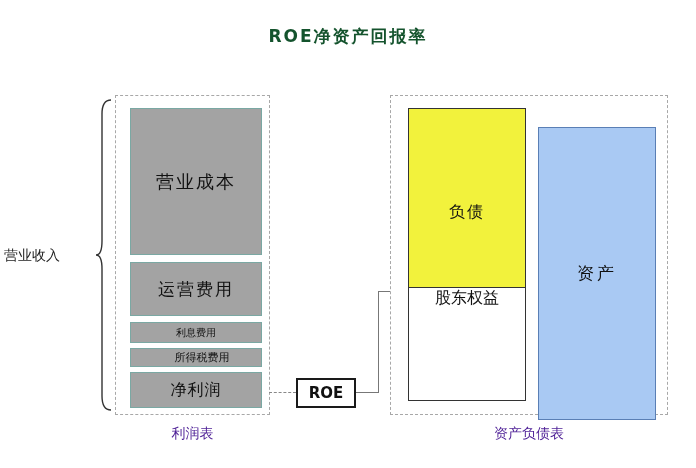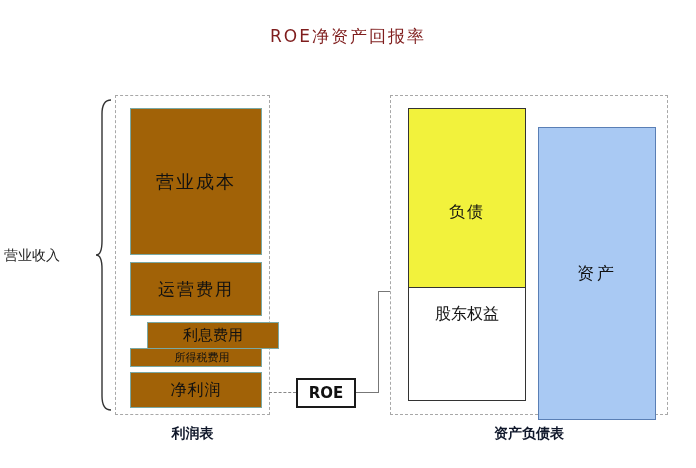--- a/index.html
+++ b/index.html
@@ -1,46 +1,46 @@
 <!DOCTYPE html>
 <html><head>
 <meta charset="utf-8">
 <style>
   html,body{margin:0;padding:0;}
   body{font-family:"DejaVu Sans","Liberation Sans",sans-serif;background:#ffffff;}
   .canvas{position:relative;width:696px;height:468px;background:#ffffff;overflow:hidden;}
 
   .title{position:absolute;left:0;top:25px;width:696px;text-align:center;
-         font-size:17px;font-weight:normal;color:#7f1d1d;letter-spacing:2px;}
+         font-size:17px;font-weight:bold;color:#14532d;letter-spacing:2px;}
 
   .dashed-container{position:absolute;border:1px dashed #a8a8a8;box-sizing:border-box;}
   #left-container{left:115px;top:95px;width:155px;height:320px;}
   #right-container{left:390px;top:95px;width:278px;height:320px;}
 
   .box{position:absolute;display:flex;align-items:center;justify-content:center;
        box-sizing:border-box;color:#111;text-align:center;}
-  .teal{background:#a16207;border:1px solid #7aa8a3;}
+  .teal{background:#a3a3a3;border:1px solid #7aa8a3;}
 
   #op-cost{left:130px;top:108px;width:132px;height:147px;font-size:18px;letter-spacing:2px;}
   #op-exp{left:130px;top:262px;width:132px;height:54px;font-size:17px;letter-spacing:2px;}
-  #interest{left:147px;top:322px;width:132px;height:27px;font-size:15px;}
+  #interest{left:130px;top:322px;width:132px;height:21px;font-size:10px;}
   #tax{left:130px;top:348px;width:132px;height:19px;font-size:11px;padding-left:12px;}
   #net-profit{left:130px;top:372px;width:132px;height:36px;font-size:16px;letter-spacing:1px;}
 
   #roe-box{left:296px;top:378px;width:60px;height:30px;background:#ffffff;
            border:2px solid #1a1a1a;font-size:15px;font-weight:bold;color:#111;}
 
   #liabilities{left:408px;top:108px;width:118px;height:208px;background:#f2f23c;
                border:1px solid #333333;font-size:16px;letter-spacing:2px;}
   #equity{left:408px;top:287px;width:118px;height:114px;background:#ffffff;
-          border:1px solid #333333;font-size:16px;align-items:flex-start;padding-top:16px;}
+          border:1px solid #333333;font-size:16px;align-items:flex-start;padding-top:0;}
   #assets{left:538px;top:108px;width:118px;height:293px;background:#a9c9f3;
           border:1px solid #5a7fb5;font-size:17px;letter-spacing:3px;margin-top:19px;}
 
-  .caption{position:absolute;text-align:center;font-size:14px;font-weight:bold;color:#0f172a;}
+  .caption{position:absolute;text-align:center;font-size:14px;font-weight:normal;color:#4c1d95;}
   #caption-left{left:115px;top:425px;width:155px;}
   #caption-right{left:390px;top:425px;width:278px;}
 
   #revenue-label{position:absolute;left:4px;top:247px;width:88px;text-align:left;
                  font-size:14px;color:#1a1a1a;}
   #brace{position:absolute;left:95px;top:98px;width:18px;height:314px;}
 
   .hline{position:absolute;height:0;border-top:1px solid #777;}
   .vline{position:absolute;width:0;border-left:1px solid #777;}
   .dashline{position:absolute;height:0;border-top:1px dashed #888;}

